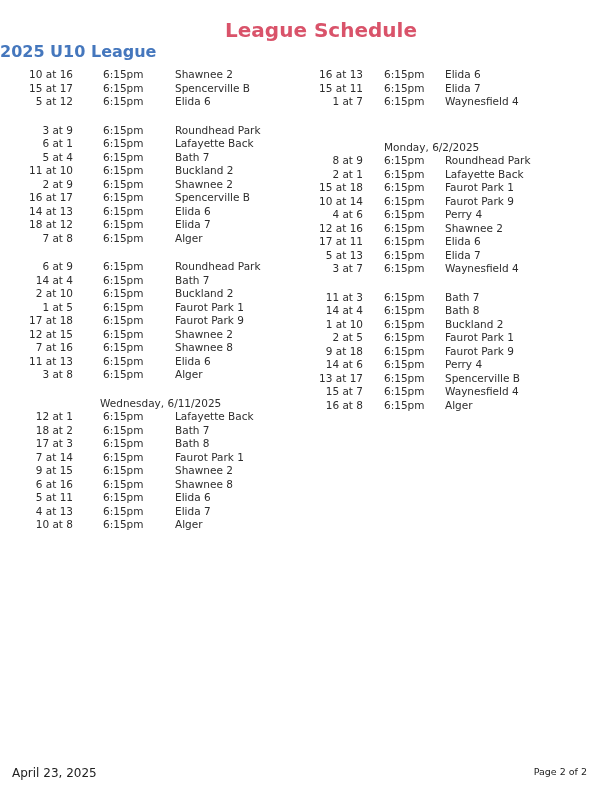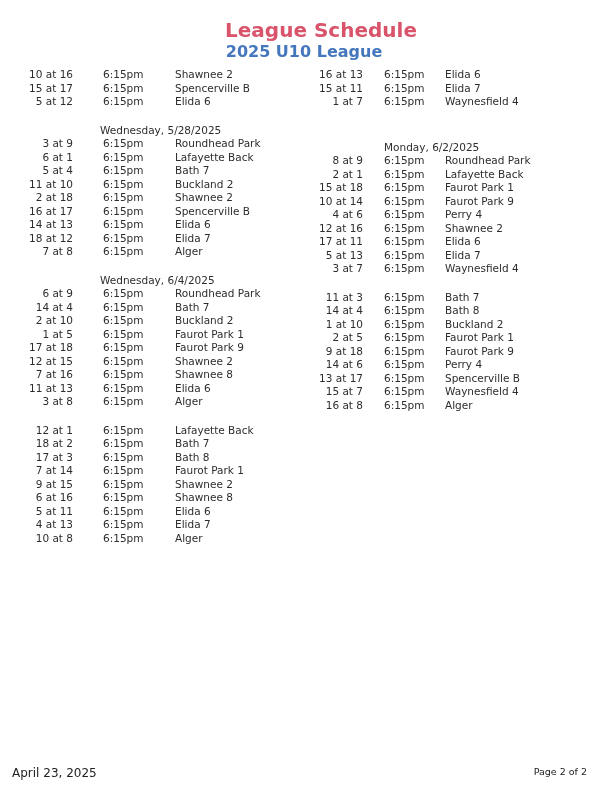--- a/index.html
+++ b/index.html
@@ -23,21 +23,21 @@
     text-align: center;
     font-size: 20px;
     line-height: 20px;
     font-weight: bold;
   }
   .page-subtitle {
     position: absolute;
     top: 44px;
     left: 0;
     width: 608px;
-    text-align: center;
+    text-align: left;
     font-size: 16px;
     line-height: 16px;
     font-weight: bold;
   }
   .schedule-content {
     position: absolute;
     top: 68px;
     left: 0;
     width: 612px;
     font-size: 10.5px;
@@ -95,21 +95,20 @@
     <span class="game-time">6:15pm</span>
     <span class="game-location">Spencerville B</span>
   </div>
         <div class="game-row">
     <span class="game-matchup">5 at 12</span>
     <span class="game-time">6:15pm</span>
     <span class="game-location">Elida 6</span>
   </div>
       </div>
       <div class="schedule-block">
-    <div class="date-line">Wednesday, 5/28/2025</div>
   <div class="game-row">
     <span class="game-matchup">3 at 9</span>
     <span class="game-time">6:15pm</span>
     <span class="game-location">Roundhead Park</span>
   </div>
         <div class="game-row">
     <span class="game-matchup">6 at 1</span>
     <span class="game-time">6:15pm</span>
     <span class="game-location">Lafayette Back</span>
   </div>
@@ -117,21 +116,21 @@
     <span class="game-matchup">5 at 4</span>
     <span class="game-time">6:15pm</span>
     <span class="game-location">Bath 7</span>
   </div>
         <div class="game-row">
     <span class="game-matchup">11 at 10</span>
     <span class="game-time">6:15pm</span>
     <span class="game-location">Buckland 2</span>
   </div>
         <div class="game-row">
-    <span class="game-matchup">2 at 18</span>
+    <span class="game-matchup">2 at 9</span>
     <span class="game-time">6:15pm</span>
     <span class="game-location">Shawnee 2</span>
   </div>
         <div class="game-row">
     <span class="game-matchup">16 at 17</span>
     <span class="game-time">6:15pm</span>
     <span class="game-location">Spencerville B</span>
   </div>
         <div class="game-row">
     <span class="game-matchup">14 at 13</span>
@@ -143,21 +142,20 @@
     <span class="game-time">6:15pm</span>
     <span class="game-location">Elida 7</span>
   </div>
         <div class="game-row">
     <span class="game-matchup">7 at 8</span>
     <span class="game-time">6:15pm</span>
     <span class="game-location">Alger</span>
   </div>
       </div>
       <div class="schedule-block">
-    <div class="date-line">Wednesday, 6/4/2025</div>
   <div class="game-row">
     <span class="game-matchup">6 at 9</span>
     <span class="game-time">6:15pm</span>
     <span class="game-location">Roundhead Park</span>
   </div>
         <div class="game-row">
     <span class="game-matchup">14 at 4</span>
     <span class="game-time">6:15pm</span>
     <span class="game-location">Bath 7</span>
   </div>
@@ -191,20 +189,21 @@
     <span class="game-time">6:15pm</span>
     <span class="game-location">Elida 6</span>
   </div>
         <div class="game-row">
     <span class="game-matchup">3 at 8</span>
     <span class="game-time">6:15pm</span>
     <span class="game-location">Alger</span>
   </div>
       </div>
       <div class="schedule-block">
+    <div class="date-line">Wednesday, 6/11/2025</div>
   <div class="game-row">
     <span class="game-matchup">12 at 1</span>
     <span class="game-time">6:15pm</span>
     <span class="game-location">Lafayette Back</span>
   </div>
         <div class="game-row">
     <span class="game-matchup">18 at 2</span>
     <span class="game-time">6:15pm</span>
     <span class="game-location">Bath 7</span>
   </div>

